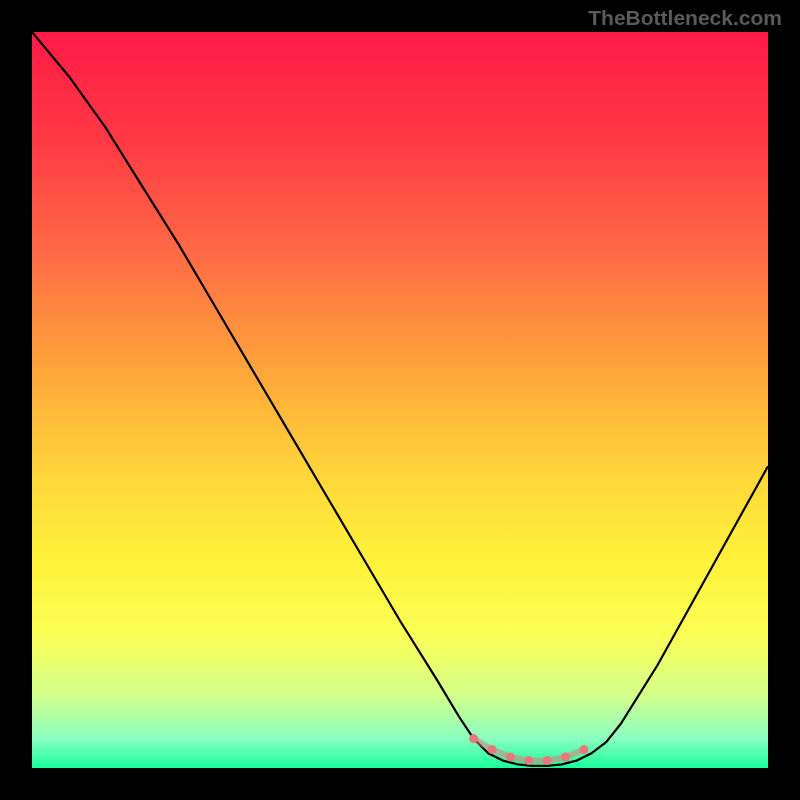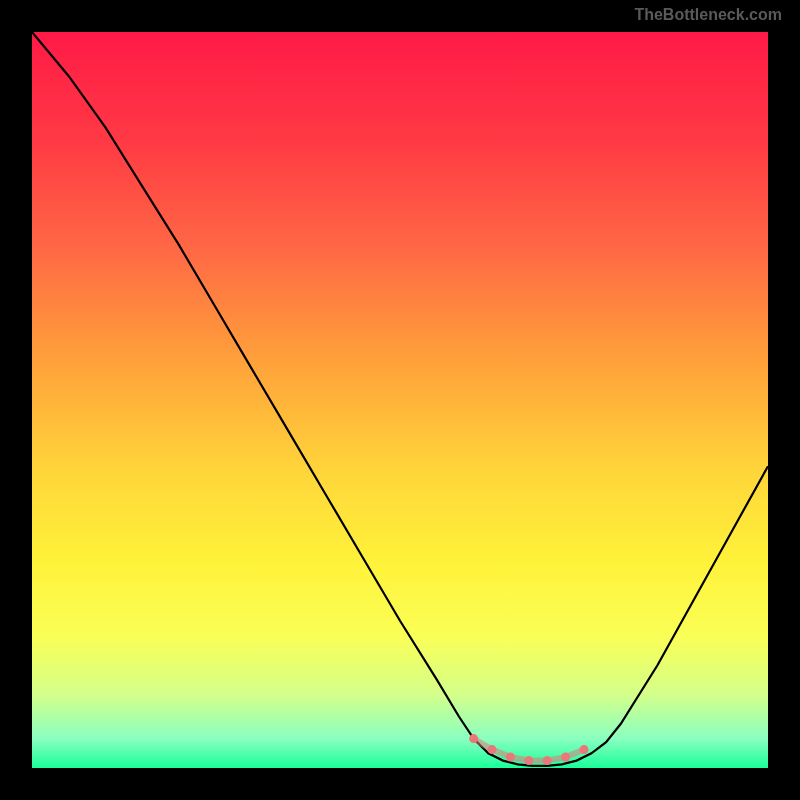--- a/index.html
+++ b/index.html
@@ -14,21 +14,21 @@
   .container {
     width: 800px;
     height: 800px;
     position: relative;
   }
   .watermark {
     position: absolute;
     top: 6px;
     right: 18px;
     color: #5a5a5a;
-    font-size: 16px;
+    font-size: 21px;
     font-weight: bold;
     z-index: 10;
   }
   .plot-area {
     position: absolute;
     left: 32px;
     top: 32px;
     width: 736px;
     height: 736px;
     overflow: hidden;

